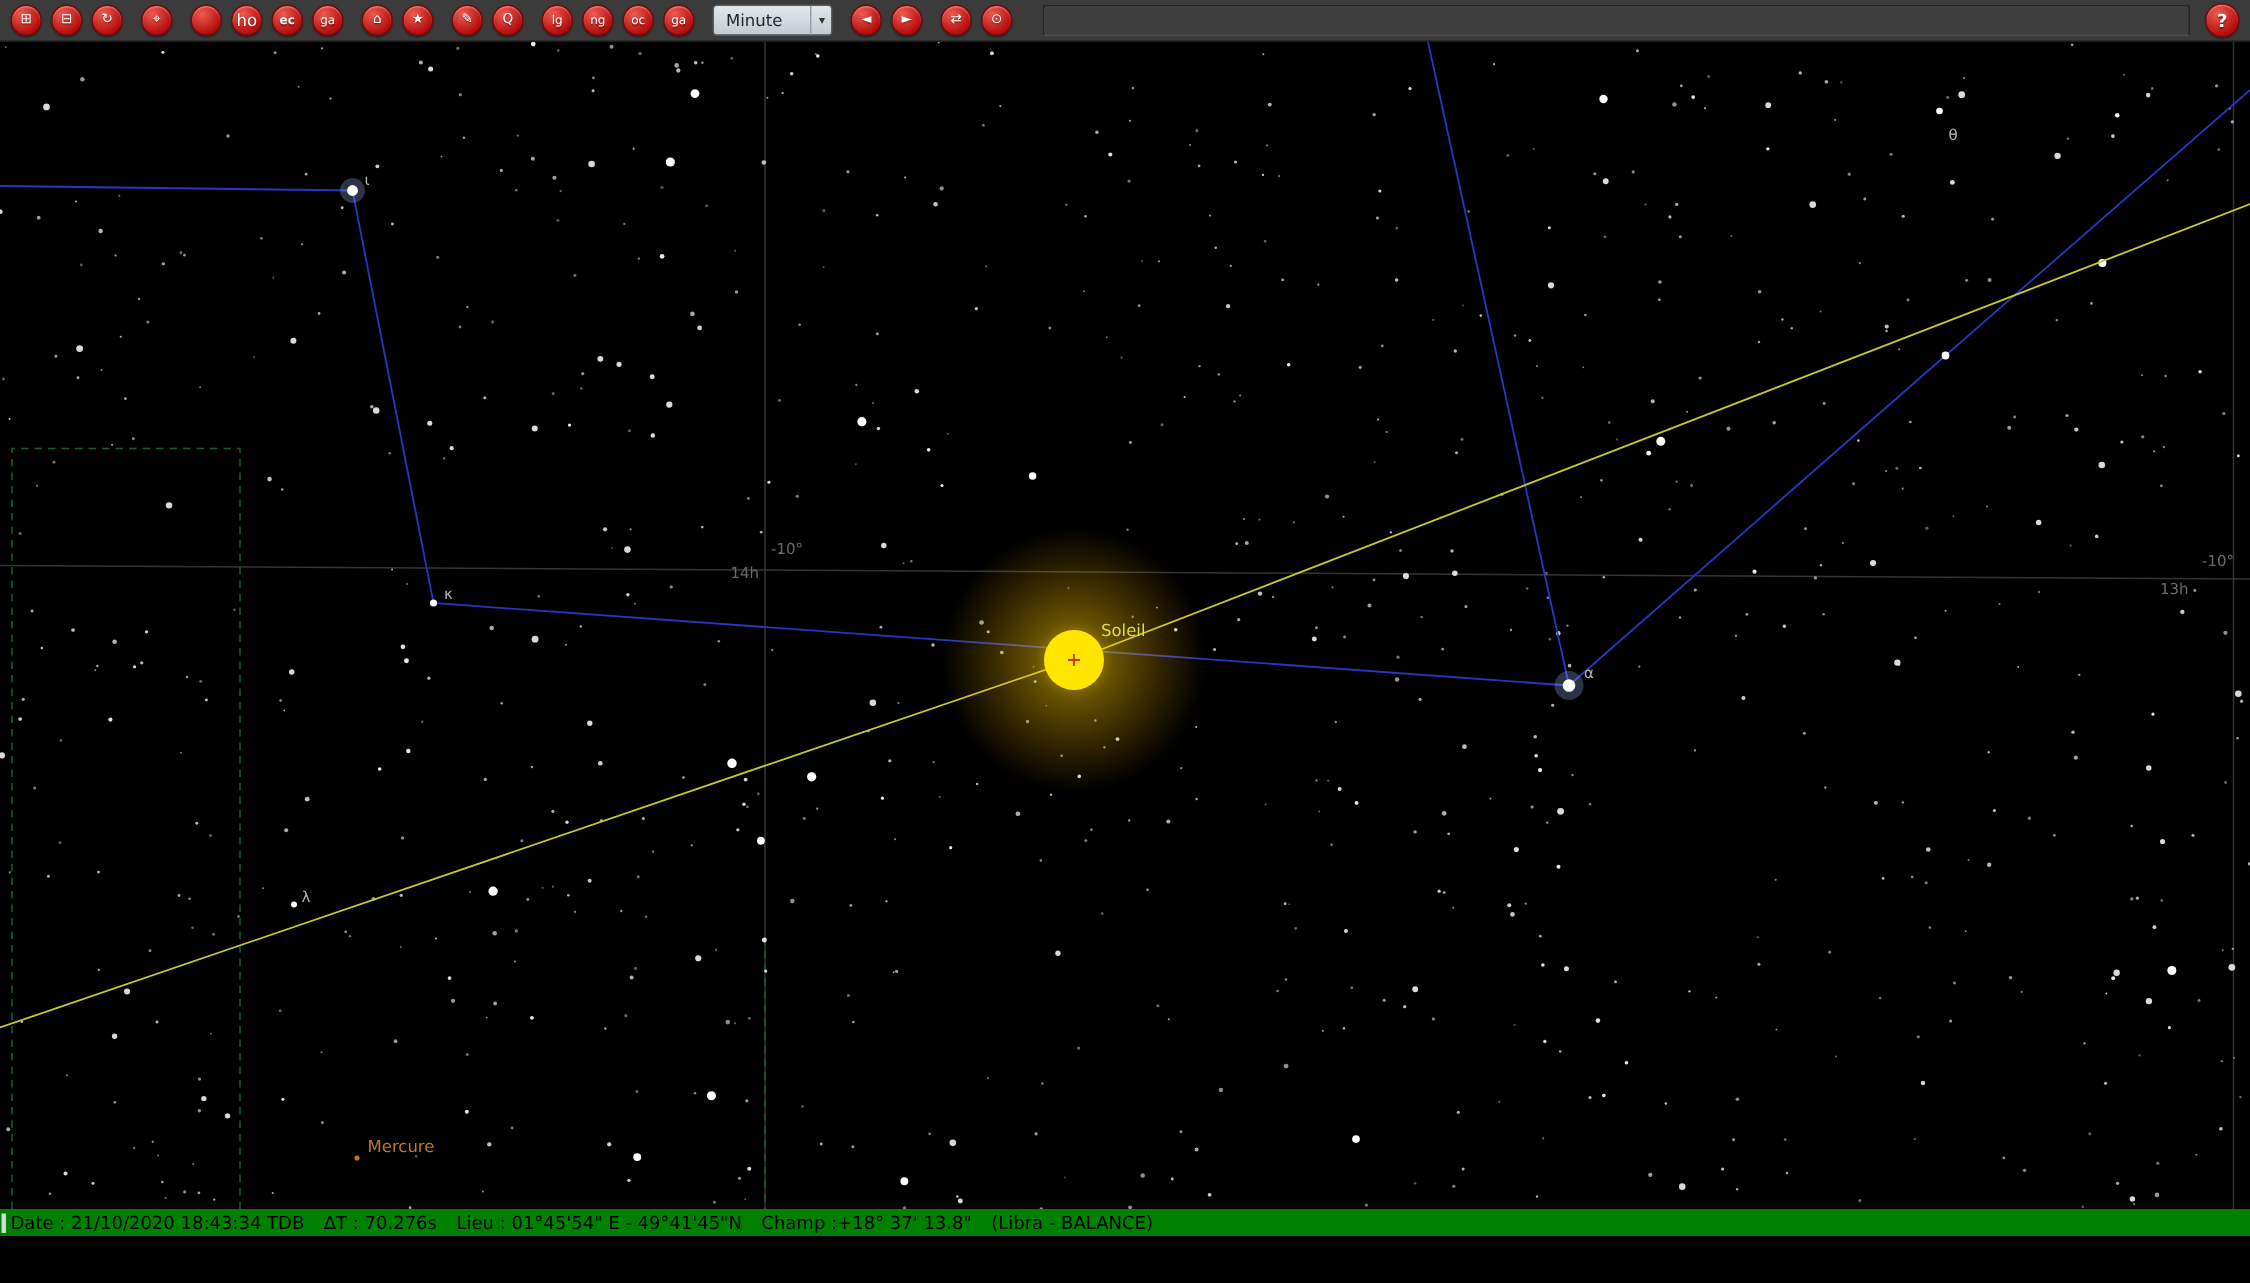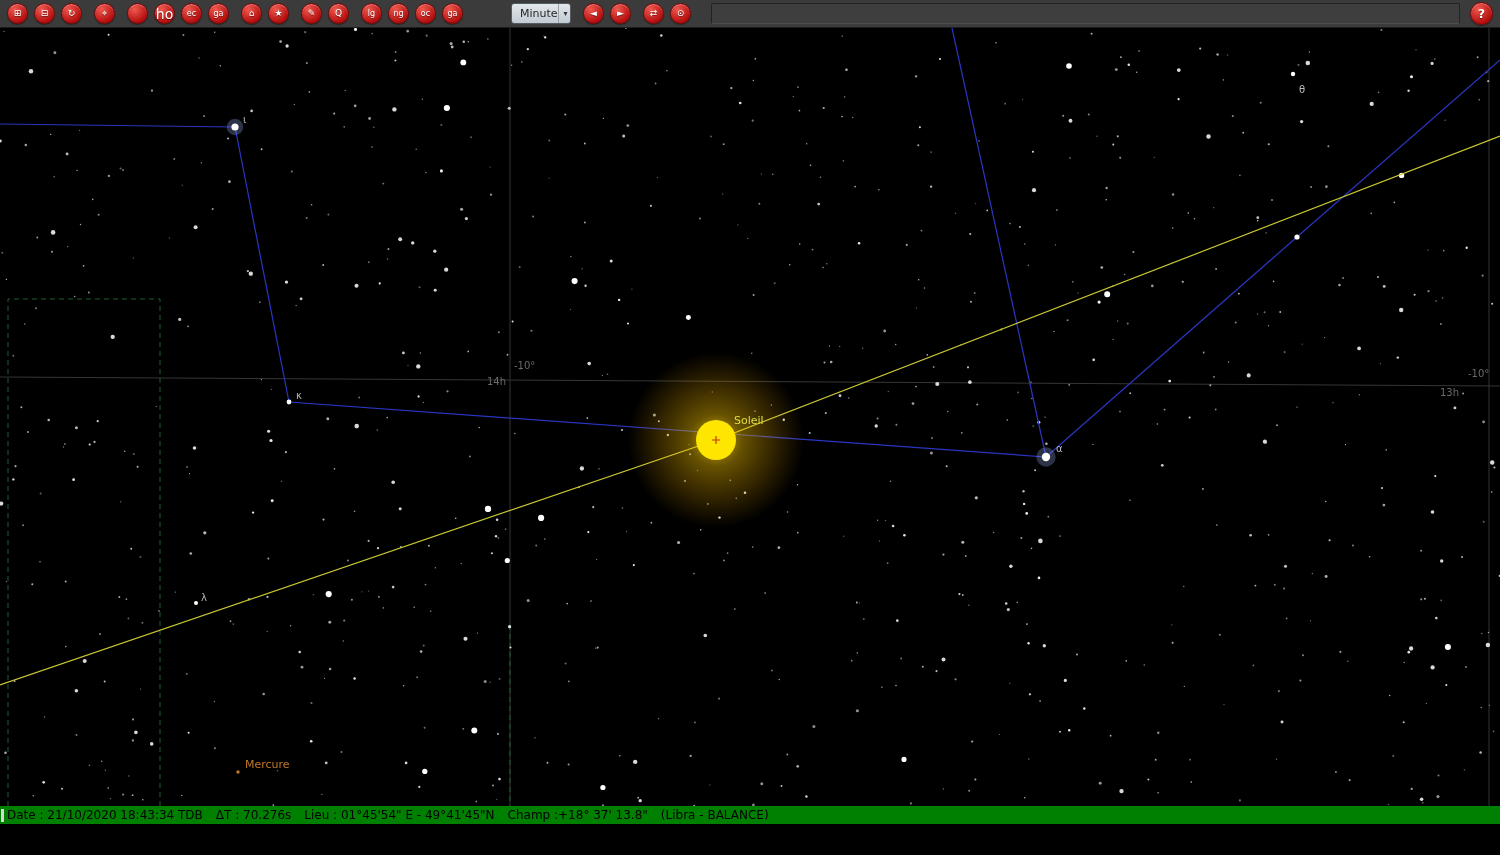--- a/index.html
+++ b/index.html
@@ -39,25 +39,25 @@
   .tbtn{
     width:21px;height:21px;border-radius:50%;
     background:radial-gradient(circle at 35% 28%, #ef5a50, #b40d0d 72%);
     border:1px solid #770808;
     box-shadow:inset 0 1px 1px rgba(255,255,255,.35), 0 1px 1px rgba(0,0,0,.4);
     display:flex;align-items:center;justify-content:center;
     color:#fff;cursor:default;box-sizing:border-box;
   }
   .tbtn .glyph{font-size:9px;line-height:1;color:#fff;text-shadow:0 1px 1px rgba(0,0,0,.5);}
   .combo{
-    height:21px;width:60px;box-sizing:border-box;
+    height:21px;width:80px;box-sizing:border-box;
     background:linear-gradient(#e2e7ea,#c2ccd3);
     border:1px solid #545c63;border-radius:3px;
     display:flex;align-items:center;justify-content:space-between;
-    padding:0 4px 0 8px;color:#1d2126;font-size:11px;margin-right:12px;margin-left:36px;
+    padding:0 4px 0 8px;color:#1d2126;font-size:11px;margin-right:12px;
   }
   .combo .arrow{font-size:8px;color:#333;border-left:1px solid #98a2aa;padding-left:5px;
     align-self:stretch;display:flex;align-items:center;}
   .search-input{
     flex:1;height:19px;margin:0 10px 0 8px;
     background:#3e3e3e;border:1px solid #232323;border-bottom-color:#4d4d4d;
     border-radius:2px;color:#ddd;font-size:11px;padding:0 5px;outline:none;
     font-family:"DejaVu Sans", sans-serif;
   }
   .help-btn{width:23px;height:23px;}
@@ -98,24 +98,24 @@
         <span class="tgroup">
           <span class="tbtn">
             <span class="glyph">⌖</span>
           </span>
         </span>
         <span class="tgroup">
           <span class="tbtn">
             <span class="glyph" style="font-size: 8px; margin-left: 44px;">eq</span>
           </span>
           <span class="tbtn">
-            <span class="glyph" style="font-size: 14px;">ho</span>
-          </span>
-          <span class="tbtn">
-            <span class="glyph" style="font-size: 8px;">ec</span>
+            <span class="glyph" style="font-size: 11px;">ho</span>
+          </span>
+          <span class="tbtn">
+            <span class="glyph" style="font-size: 8px; font-weight: bold;">ec</span>
           </span>
           <span class="tbtn">
             <span class="glyph" style="font-size: 8px;">ga</span>
           </span>
         </span>
         <span class="tgroup">
           <span class="tbtn">
             <span class="glyph">⌂</span>
           </span>
           <span class="tbtn">

